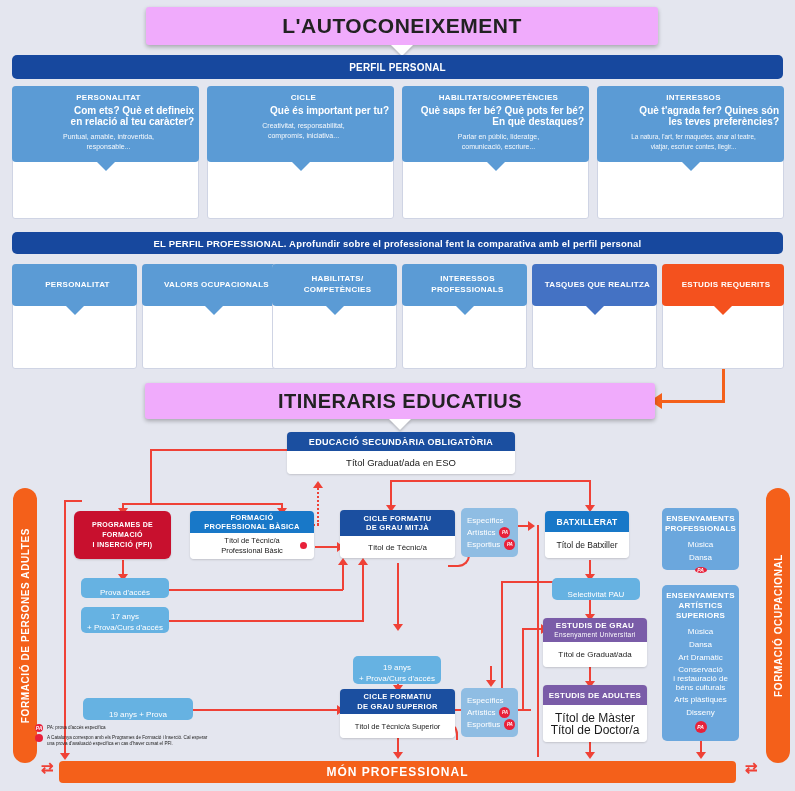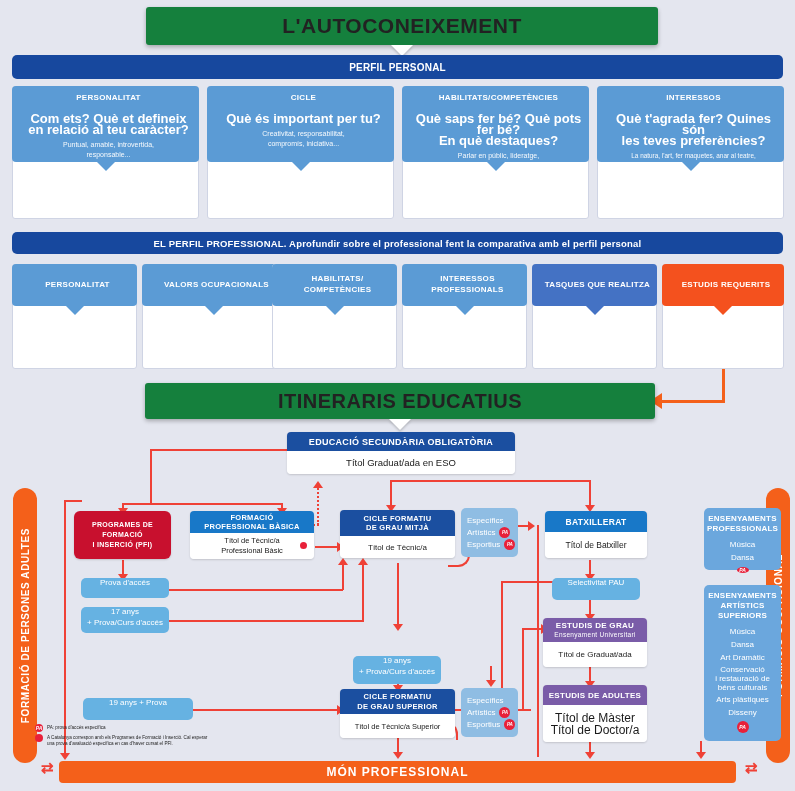--- a/index.html
+++ b/index.html
@@ -7,21 +7,21 @@
     width:795px;height:791px;position:relative;overflow:hidden;
     background:#e4e6ef;
     font-family:"Liberation Sans", sans-serif;
     -webkit-font-smoothing:antialiased;
   }
   #stage{position:absolute;left:0;top:0;width:795px;height:791px;}
   .abs{position:absolute;box-sizing:border-box;}
 
   
   .ribbon{
-    background:#15803d;border-radius:3px;
+    background:#f0abfc;border-radius:3px;
     box-shadow:0 2px 4px rgba(0,0,0,.28);
     display:flex;align-items:center;justify-content:center;
     color:#222;letter-spacing:.5px;
   }
   .ribbon .tip{
     position:absolute;left:50%;bottom:-11px;margin-left:-11px;
     width:0;height:0;border-left:11px solid transparent;border-right:11px solid transparent;
     border-top:11px solid #fff;
     filter:drop-shadow(0 2px 1px rgba(0,0,0,.18));
   }
@@ -43,60 +43,60 @@
   .cardhead.blue2{background:#4472c4;}
   .cardhead.orange{background:#f4511e;}
   .cardhead .tipd{
     position:absolute;left:50%;bottom:-9px;margin-left:-9px;width:0;height:0;
     border-left:9px solid transparent;border-right:9px solid transparent;
     border-top:9px solid #5b9bd5;
   }
   .cardhead.blue2 .tipd{border-top-color:#4472c4;}
   .cardhead.orange .tipd{border-top-color:#f4511e;}
   .ch-title{font-weight:bold;font-size:8px;letter-spacing:.3px;line-height:11px;}
-  .ch-q{font-weight:bold;font-size:13px;line-height:11px;margin-top:10px;}
+  .ch-q{font-weight:bold;font-size:10px;line-height:11px;margin-top:2px;text-align:right;}
   .ch-e{font-size:7px;line-height:10px;margin-top:5px;opacity:.95;}
 
   
   .node{border-radius:4px;overflow:hidden;box-shadow:0 1px 2px rgba(0,0,0,.15);}
   .node .nh{
     color:#fff;font-weight:bold;text-align:center;
     display:flex;flex-direction:column;align-items:center;justify-content:center;
     letter-spacing:.3px;
   }
   .node .nb{
     background:#fff;color:#1a1a1a;text-align:center;
     display:flex;flex-direction:column;align-items:center;justify-content:center;
     font-size:8.5px;line-height:11px;
   }
   .nh-navy{background:#1b4fa0;}
   .nh-blue{background:#1878c8;}
   .nh-red{background:#c8102e;}
   .nh-purple{background:#7a5ca8;}
   .lightbox{
     background:#66b2e2;border-radius:5px;color:#fff;text-align:center;
-    display:flex;flex-direction:column;align-items:center;justify-content:flex-start;
+    display:flex;flex-direction:column;align-items:center;justify-content:flex-end;
     font-size:8px;line-height:10.5px;
   }
   .sidebox{
     background:#8fbde3;border-radius:5px;color:#fff;
     display:flex;flex-direction:column;justify-content:center;
     font-size:8px;line-height:12px;padding-left:6px;
   }
   .sidebox .row{display:flex;align-items:center;gap:4px;}
   .pa{
     display:inline-flex;align-items:center;justify-content:center;
     width:11px;height:11px;border-radius:50%;background:#e8213a;color:#fff;
     font-size:4.5px;font-weight:bold;letter-spacing:0;
   }
   .pa.big{width:12px;height:12px;font-size:5px;}
   .ensbox{
     background:#6ba7dd;border-radius:5px;color:#fff;text-align:center;
     display:flex;flex-direction:column;align-items:center;
-    padding:6px 4px;font-size:8px;margin-left:42px;
+    padding:6px 4px;font-size:8px;
   }
   .ensbox .et{font-weight:bold;font-size:8px;line-height:10px;letter-spacing:.2px;}
   .ensbox .ei{font-size:8px;line-height:11px;margin-top:5px;}
 
   
   .vrail{
     background:#f4601a;border-radius:12px;color:#fff;font-weight:bold;
     display:flex;align-items:center;justify-content:center;letter-spacing:.6px;
     font-size:10px;
   }
@@ -370,21 +370,21 @@
     <div class="row">
       <span>Artístics</span>
       <i class="pa">PA</i>
     </div>
     <div class="row">
       <span>Esportius</span>
       <i class="pa">PA</i>
     </div>
   </div>
 
-  <div class="abs node" style="left:545px;top:511px;width:102px;height:47px;">
+  <div class="abs node" style="left:545px;top:511px;width:84px;height:47px;">
     <div class="nh nh-blue" style="height:21px;font-size:8.5px;">
       <span>BATXILLERAT</span>
     </div>
     <div class="nb" style="height:26px;">
       <span style="font-size:8.5px;">Títol de Batxiller</span>
     </div>
   </div>
 
   <div class="abs lightbox" style="left:552px;top:578px;width:88px;height:22px;">
     <span>Selectivitat PAU</span>

